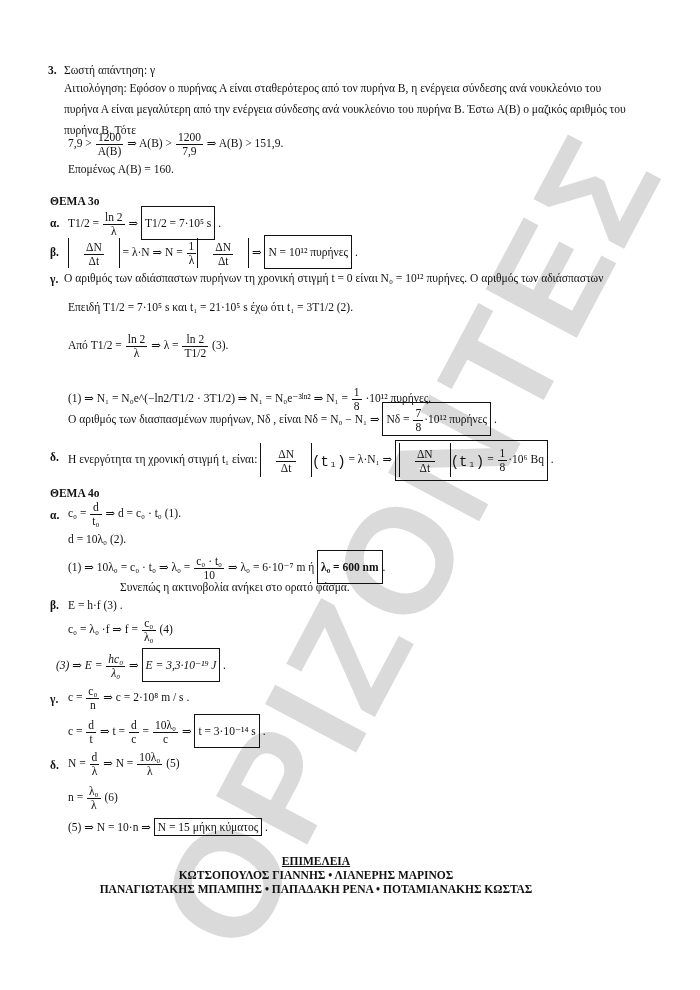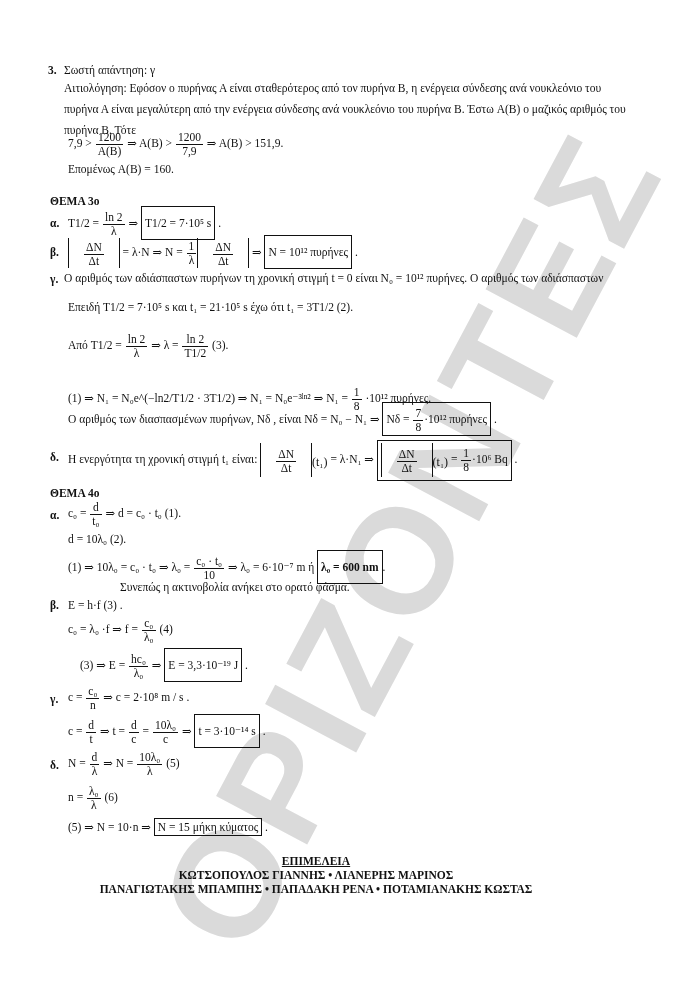--- a/index.html
+++ b/index.html
@@ -10,21 +10,21 @@
      font-family:"Liberation Sans","DejaVu Sans",sans-serif;font-weight:bold;
      font-size:150px;letter-spacing:4px;color:#dadada;transform:rotate(-62deg);transform-origin:center;}
   .page{position:absolute;left:0;top:0;width:700px;height:990px;z-index:1;}
   .ln{position:absolute;white-space:nowrap;line-height:14px;}
   .b{font-weight:bold;}
   .frac{display:inline-block;vertical-align:middle;text-align:center;margin:0 1px;}
   .frac .n{display:block;border-bottom:1px solid #111;padding:0 2px;line-height:13px;}
   .frac .d{display:block;line-height:13px;padding:0 2px;}
   .box{border:1.5px solid #111;padding:1px 3px;display:inline-block;}
   .abs{display:inline-block;border-left:1px solid #111;border-right:1px solid #111;padding:0 14px;vertical-align:middle;}
-  sub,sup{font-size:12px;}
+  sub,sup{font-size:14px;font-family:Liberation Mono, monospace;}
   .just{position:absolute;left:64px;width:614px;text-align:justify;line-height:21px;}
   .footer{position:absolute;left:0;width:632px;text-align:center;font-weight:bold;font-size:11.5px;line-height:14px;}
   .u{text-decoration:underline;}
 </style>
 </head>
 <body>
 
 <div class="wm">
     <span>ΟΡΙΖΟΝΤΕΣ</span>
   </div>
@@ -112,21 +112,21 @@
   </div>
   <div class="ln" style="left:76px;top:580px;margin-left:44px;">Συνεπώς η ακτινοβολία ανήκει στο ορατό φάσμα.</div>
 
   <div class="ln b" style="left:50px;top:598px;">β.</div>
   <div class="ln" style="left:68px;top:598px;">E = h·f    (3) .</div>
   <div class="ln" style="left:68px;top:614px;line-height:30px;">
     <span>c₀ = λ₀ ·f ⇒ f =</span>
     <span class="frac"><span class="n">c₀</span><span class="d">λ₀</span></span>
     <span>(4)</span>
   </div>
-  <div class="ln" style="left:80px;top:648px;line-height:30px;">
+  <div class="ln" style="left:56px;top:648px;line-height:30px;font-style:italic;">
     <span>(3) ⇒ E =</span>
     <span class="frac"><span class="n">hc₀</span><span class="d">λ₀</span></span>
     <span>⇒</span>
     <span class="box">E = 3,3·10⁻¹⁹ J</span> .
   </div>
 
   <div class="ln b" style="left:50px;top:692px;">γ.</div>
   <div class="ln" style="left:68px;top:682px;line-height:30px;">
     <span>c =</span>
     <span class="frac"><span class="n">c₀</span><span class="d">n</span></span>

